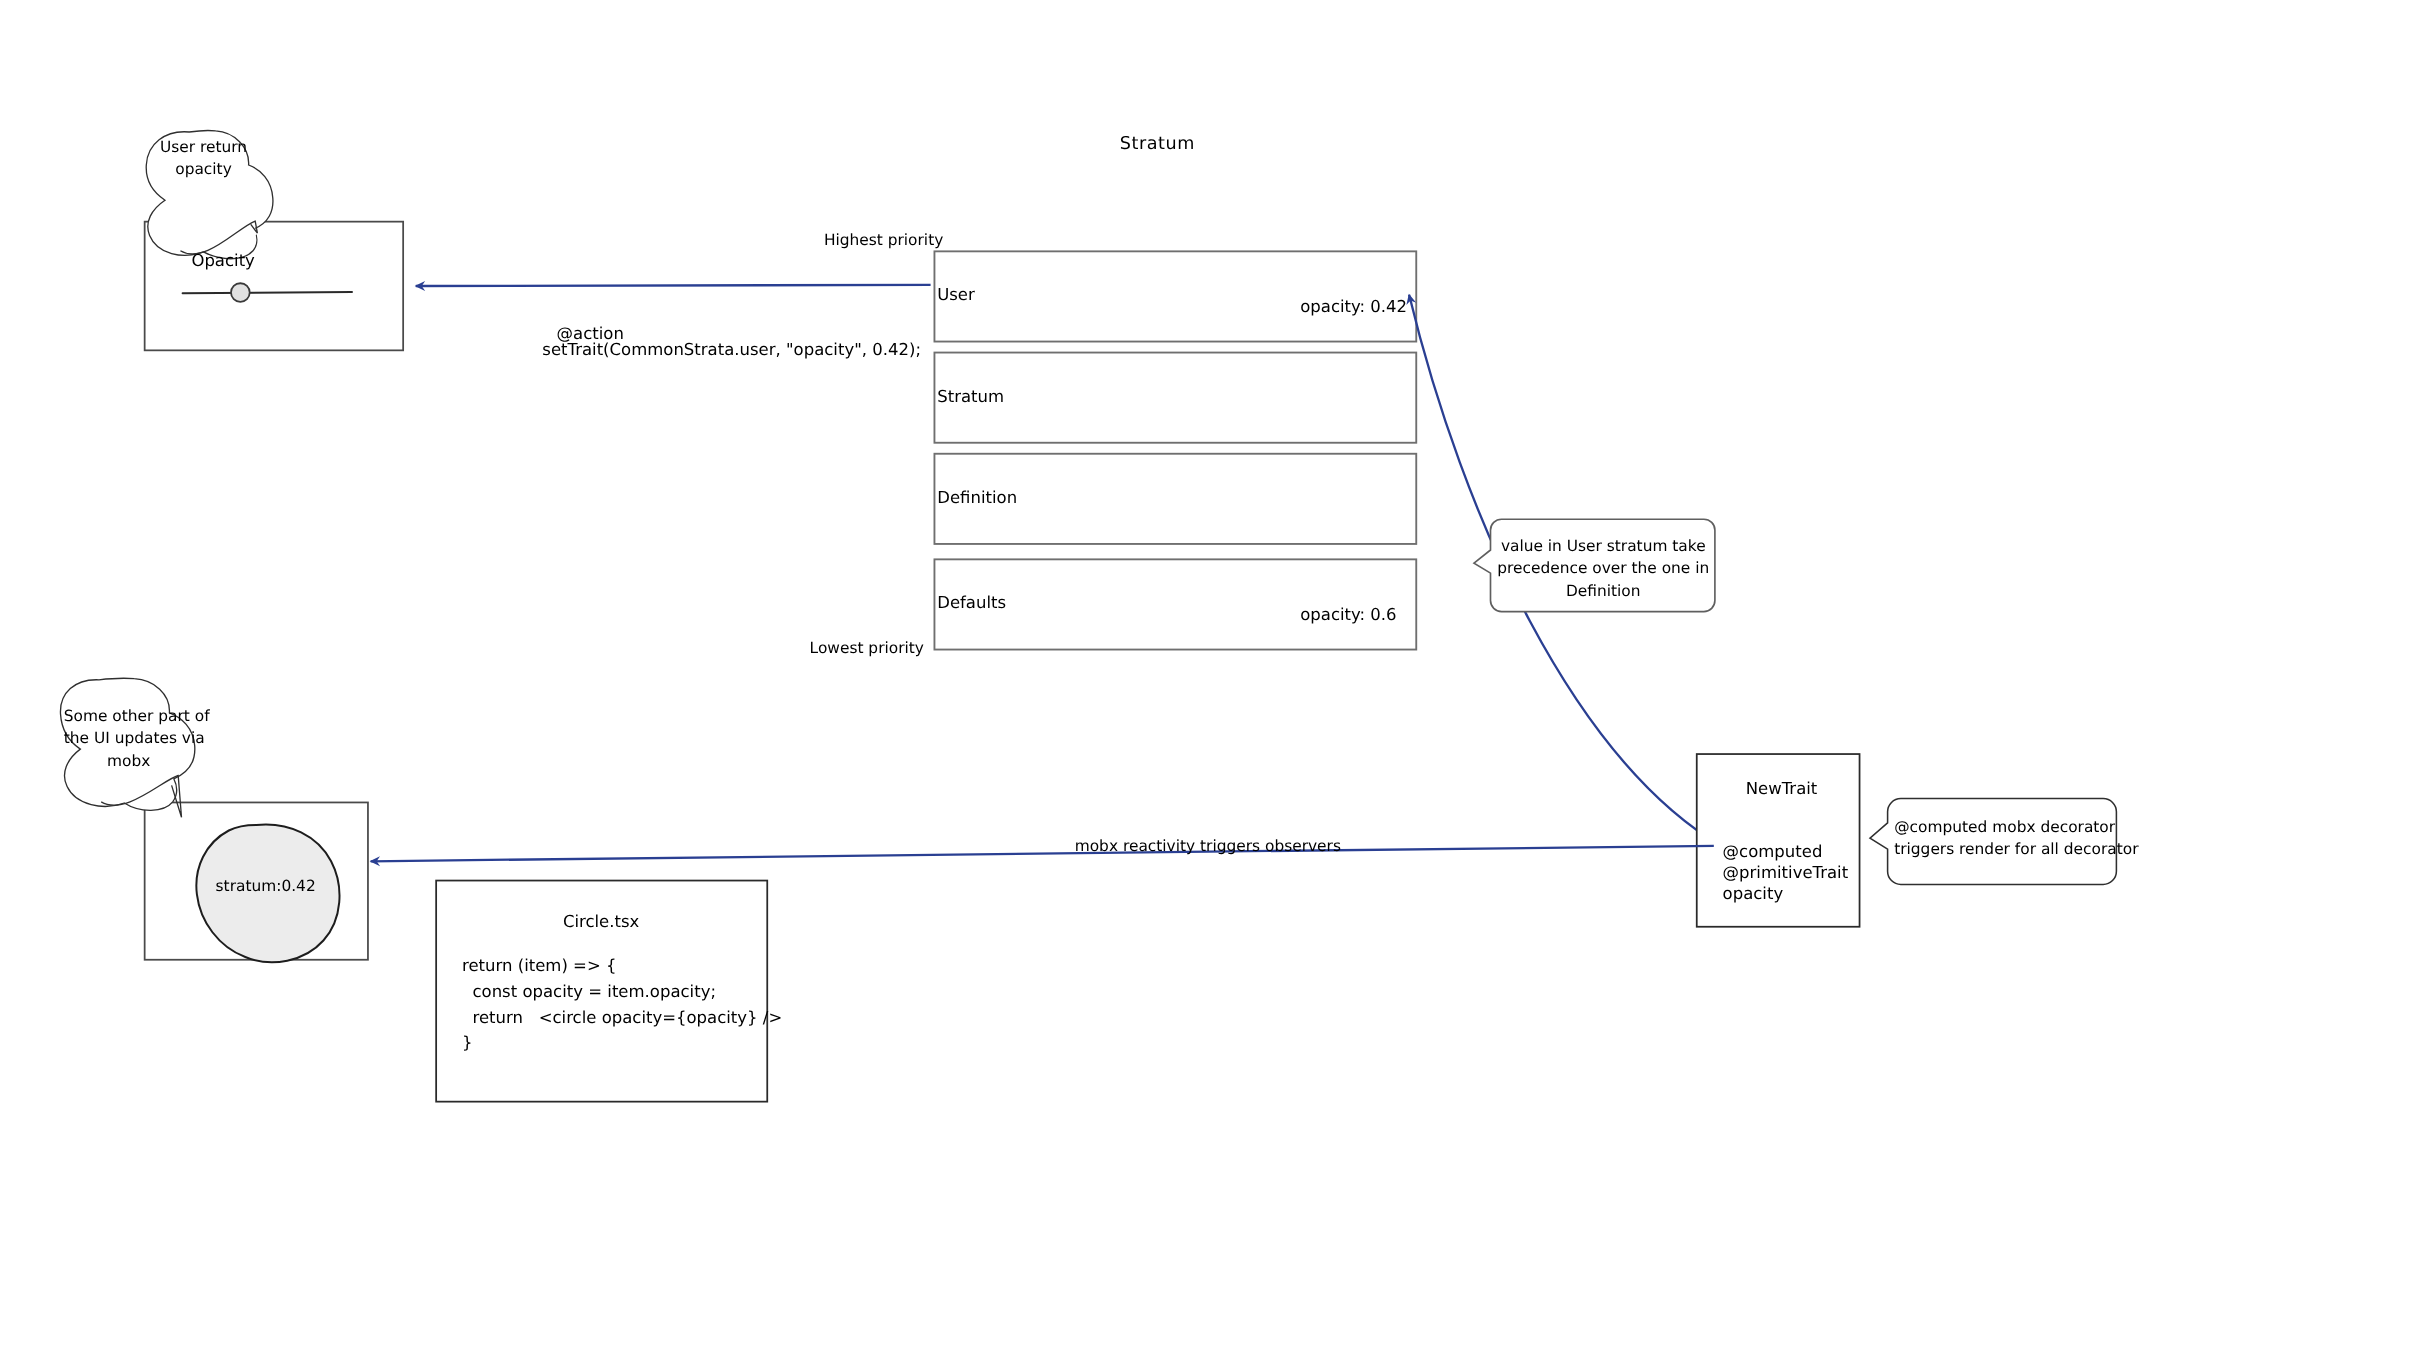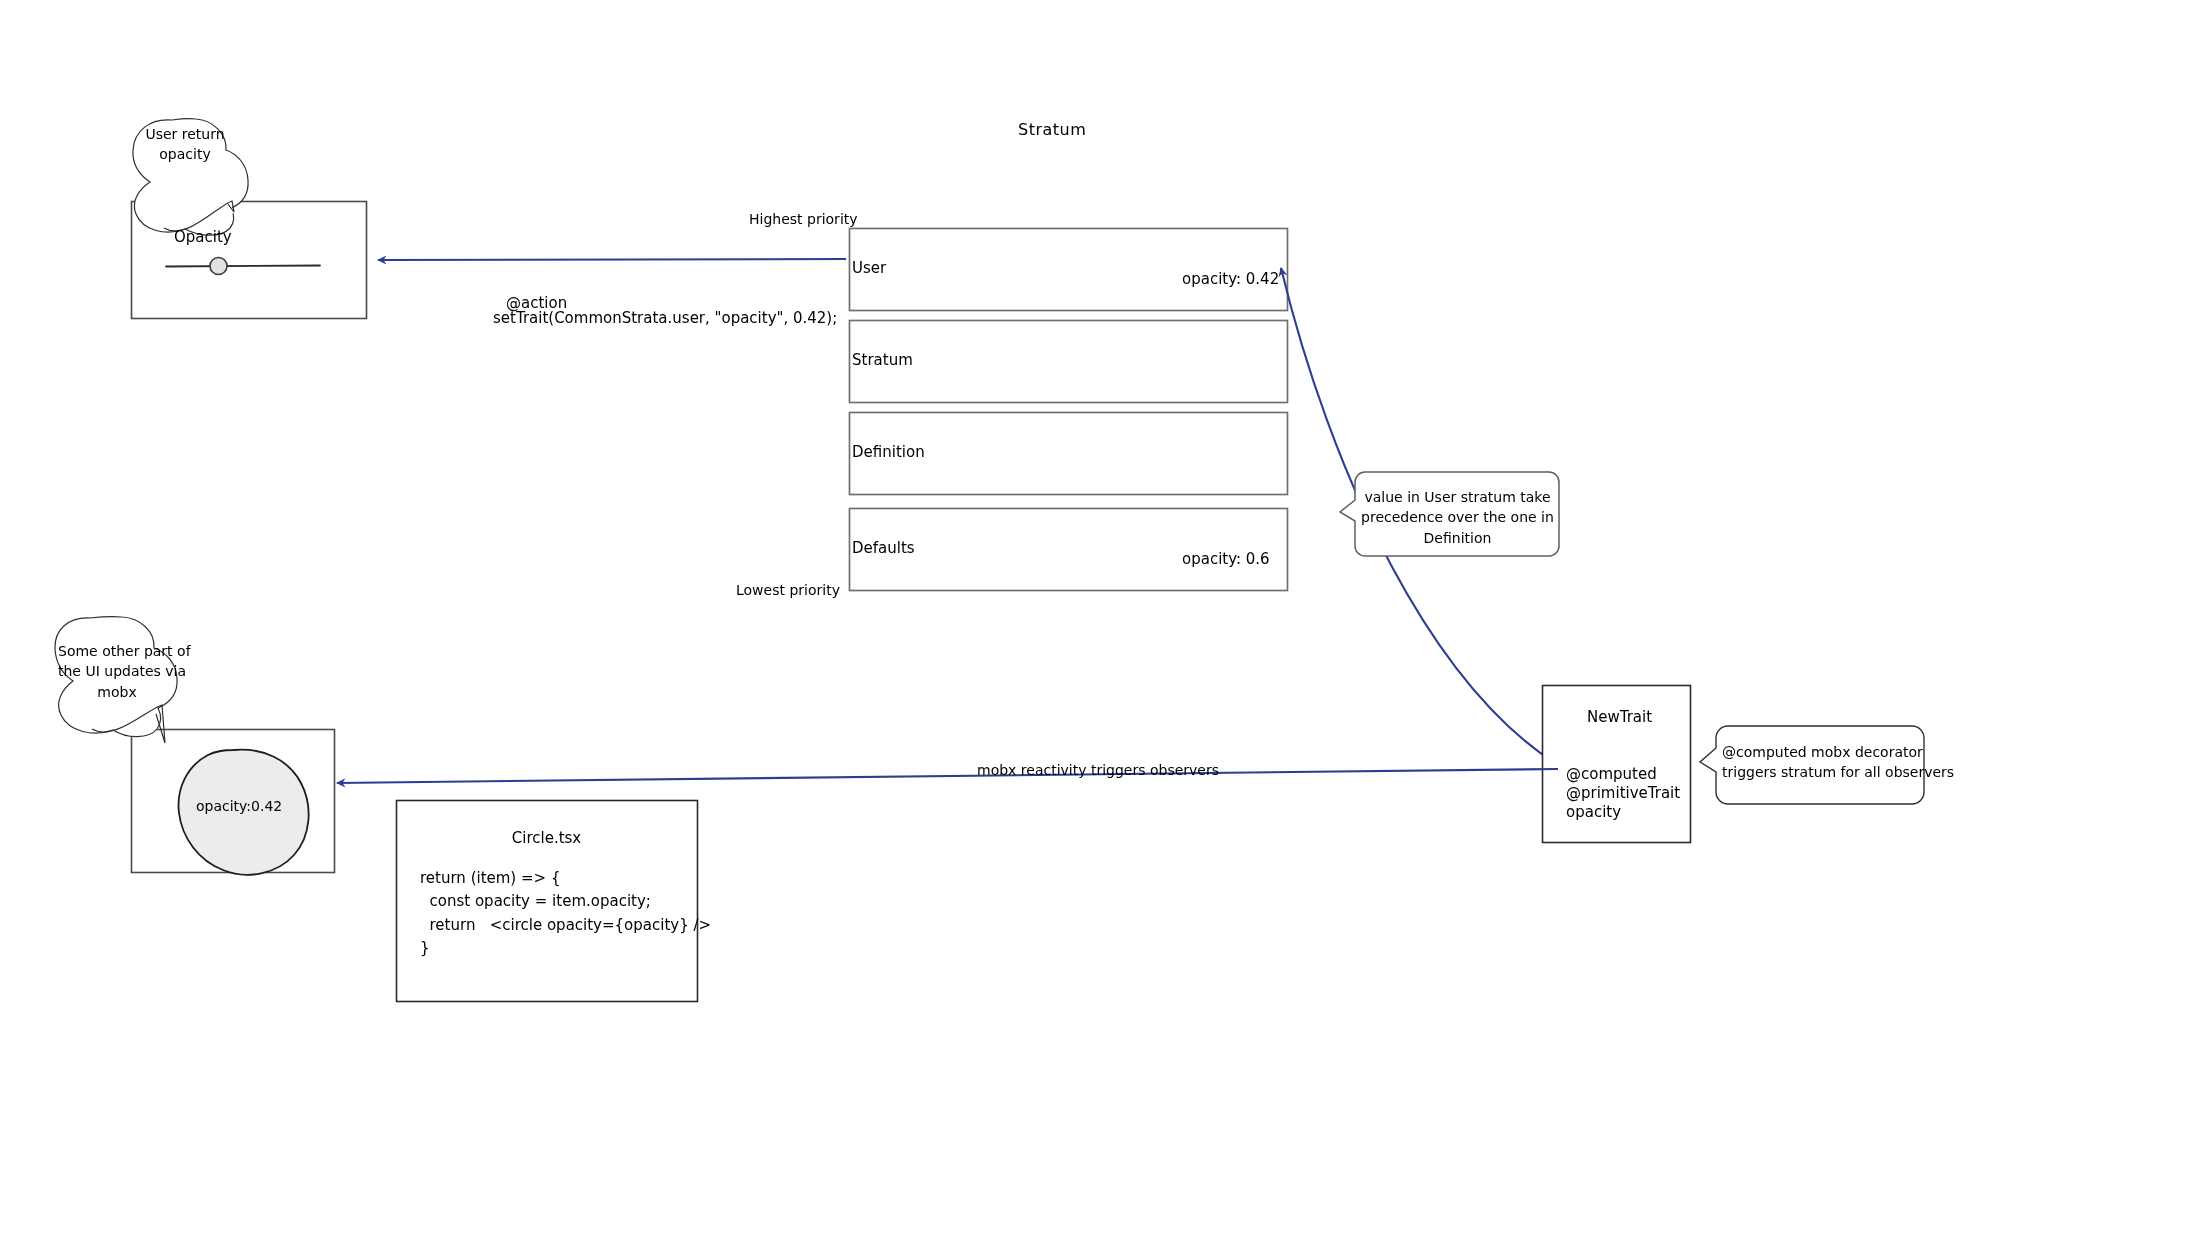--- a/index.html
+++ b/index.html
@@ -180,25 +180,25 @@
   <div class="txt bubble-txt" style="left:1360px; top:487px; width:195px;">value in User stratum take
 precedence over the one in
 Definition</div>
 
   <div class="txt lbl" style="left:1587px; top:708px;">NewTrait</div>
   <div class="txt lbl" style="left:1566px; top:765px;">@computed
 @primitiveTrait
 opacity</div>
 
   <div class="txt bubble-txt" style="left:1722px; top:742px; width:196px;">@computed mobx decorator
-triggers stratum for all observers</div>
+triggers render for all decorator</div>
 
   <div class="txt lbl-sm" style="left:977px; top:762px;">mobx reactivity triggers observers</div>
 
-  <div class="txt lbl-sm" style="left:196px; top:798px;">opacity:0.42</div>
+  <div class="txt lbl-sm" style="left:196px; top:798px;">stratum:0.42</div>
 
   <div class="txt bubble-txt" style="left:58px; top:641px; width:118px;">Some other part of
 the UI updates via
 mobx</div>
 
   <div class="txt lbl" style="left:396px; top:829px; width:301px; text-align:center;">Circle.tsx</div>
   <div class="txt code" style="left:420px; top:867px;">return (item) =&gt; {
   const opacity = item.opacity;
   return   &lt;circle opacity={opacity} /&gt;
 }</div>

